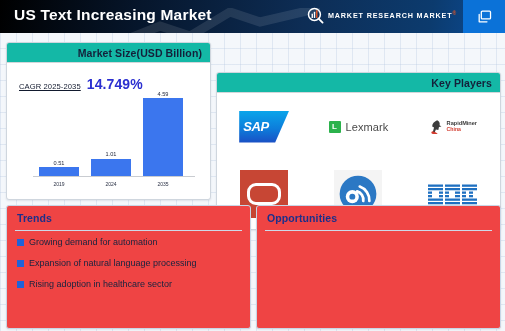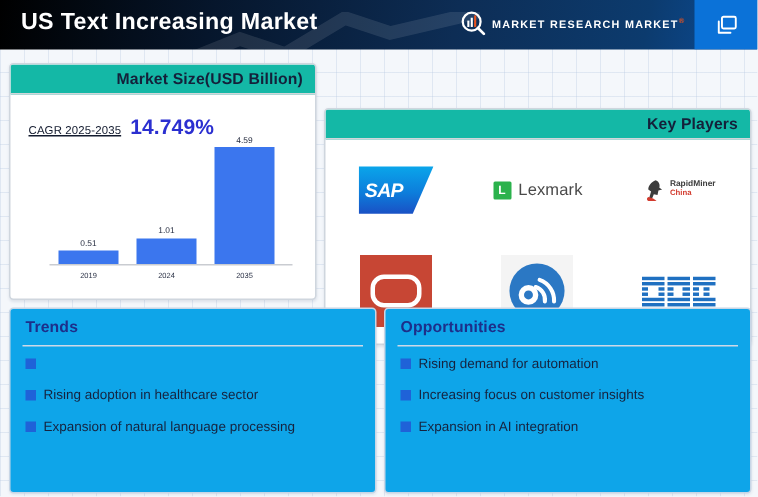--- a/index.html
+++ b/index.html
@@ -130,21 +130,21 @@
     width:28px;height:16px;border:3.5px solid #ffffff;border-radius:9px;
   }
   .logo-wrap-box{
     width:48px;height:48px;background:#f4f4f4;
     display:flex;align-items:center;justify-content:center;
   }
   .logo-ibm{width:52px;height:30px;}
 
   
   .panel{
-    position:absolute;background:#0ea5e9;
+    position:absolute;background:#ef4444;
     border:1px solid #c8d6e6;border-radius:3px;
     box-shadow:0 1px 2px rgba(20,40,80,.08);
     overflow:hidden;
     text-align:center;
   }
   #panel-trends{left:6px;top:205px;width:243px;height:122px;}
   #panel-opportunities{left:256px;top:205px;width:243px;height:122px;}
   .panel-title{
     position:absolute;left:10px;top:6px;
     font-size:10.5px;font-weight:bold;color:#1d2f8a;letter-spacing:.1px;
@@ -316,44 +316,31 @@
 
     </div>
   </div>
 
   <div class="panel" id="panel-trends">
     <div class="panel-title">Trends</div>
     <div class="panel-rule"></div>
     <div class="panel-list" id="trends-list">
         <div class="panel-item">
           <span class="bullet"></span>
+          <span class="item-text">Growing demand for automation</span>
+        </div>
+        <div class="panel-item">
+          <span class="bullet"></span>
+          <span class="item-text">Expansion of natural language processing</span>
         </div>
         <div class="panel-item">
           <span class="bullet"></span>
           <span class="item-text">Rising adoption in healthcare sector</span>
         </div>
-        <div class="panel-item">
-          <span class="bullet"></span>
-          <span class="item-text">Expansion of natural language processing</span>
-        </div>
       </div>
   </div>
 
   <div class="panel" id="panel-opportunities">
     <div class="panel-title">Opportunities</div>
     <div class="panel-rule"></div>
-    <div class="panel-list" id="opportunities-list">
-        <div class="panel-item">
-          <span class="bullet"></span>
-          <span class="item-text">Rising demand for automation</span>
-        </div>
-        <div class="panel-item">
-          <span class="bullet"></span>
-          <span class="item-text">Increasing focus on customer insights</span>
-        </div>
-        <div class="panel-item">
-          <span class="bullet"></span>
-          <span class="item-text">Expansion in AI integration</span>
-        </div>
-      </div>
   </div>
 
 </div>
 
 </body></html>

